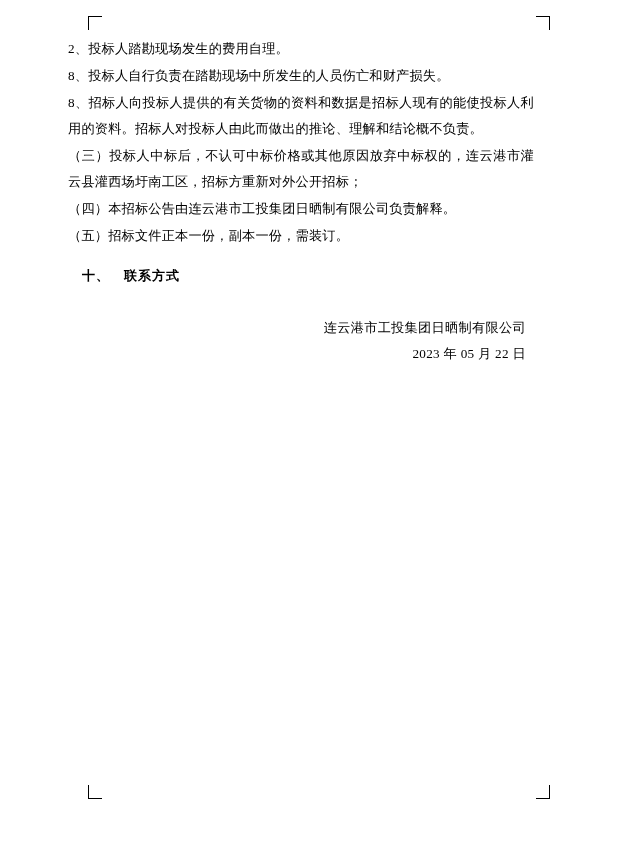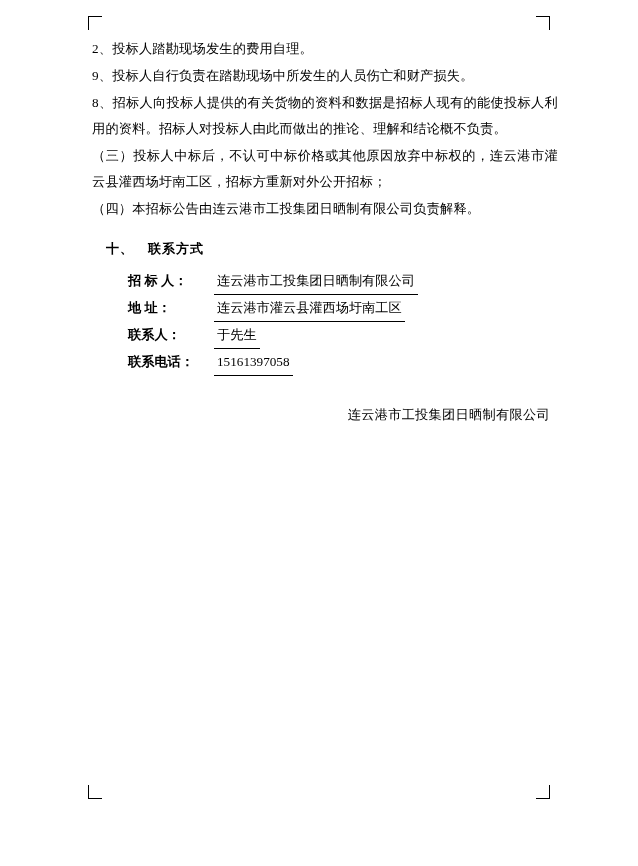--- a/index.html
+++ b/index.html
@@ -47,21 +47,21 @@
   .mark-tr .h { right: 0; top: 0; }
   .mark-bl { left: 88px; top: 785px; }
   .mark-bl .v { left: 0; bottom: 0; }
   .mark-bl .h { left: 0; bottom: 0; }
   .mark-br { left: 536px; top: 785px; }
   .mark-br .v { right: 0; bottom: 0; }
   .mark-br .h { right: 0; bottom: 0; }
 
   .content {
     position: absolute;
-    left: 92px;
+    left: 68px;
     top: 36px;
     width: 466px;
     font-family: Liberation Serif, serif;
   }
   .para {
     font-size: 13.2px;
     line-height: 26px;
     text-align: justify;
     text-justify: inter-ideograph;
     margin: 0 0 1px 0;
@@ -126,42 +126,30 @@
       <span class="h"></span>
     </div>
   <div class="mark mark-br">
       <span class="v"></span>
       <span class="h"></span>
     </div>
 
   <div class="content">
 
     <p class="para">2、投标人踏勘现场发生的费用自理。</p>
-    <p class="para">9、投标人自行负责在踏勘现场中所发生的人员伤亡和财产损失。</p>
+    <p class="para">8、投标人自行负责在踏勘现场中所发生的人员伤亡和财产损失。</p>
     <p class="para">8、招标人向投标人提供的有关货物的资料和数据是招标人现有的能使投标人利用的资料。招标人对投标人由此而做出的推论、理解和结论概不负责。</p>
     <p class="para">（三）投标人中标后，不认可中标价格或其他原因放弃中标权的，连云港市灌云县灌西场圩南工区，招标方重新对外公开招标；</p>
     <p class="para">（四）本招标公告由连云港市工投集团日晒制有限公司负责解释。</p>
+    <p class="para">（五）招标文件正本一份，副本一份，需装订。</p>
 
     <div class="section-title">
       <span>十、</span><span style="display:inline-block;width:14px"></span><span>联系方式</span>
     </div>
 
-    <div class="fields">
-      <div class="field-row">
-        <span class="field-label">招 标 人：</span><span class="field-value">连云港市工投集团日晒制有限公司</span>
-      </div>
-      <div class="field-row">
-        <span class="field-label">地     址：</span><span class="field-value">连云港市灌云县灌西场圩南工区</span>
-      </div>
-      <div class="field-row">
-        <span class="field-label">联系人：</span><span class="field-value">于先生</span>
-      </div>
-      <div class="field-row">
-        <span class="field-label">联系电话：</span><span class="field-value">15161397058</span>
-      </div>
-    </div>
 
     <div class="signoff">
       <div>连云港市工投集团日晒制有限公司</div>
+      <div class="sign-date">2023 年 05 月 22 日</div>
     </div>
 
   </div>
 </div>
 
 </body></html>

